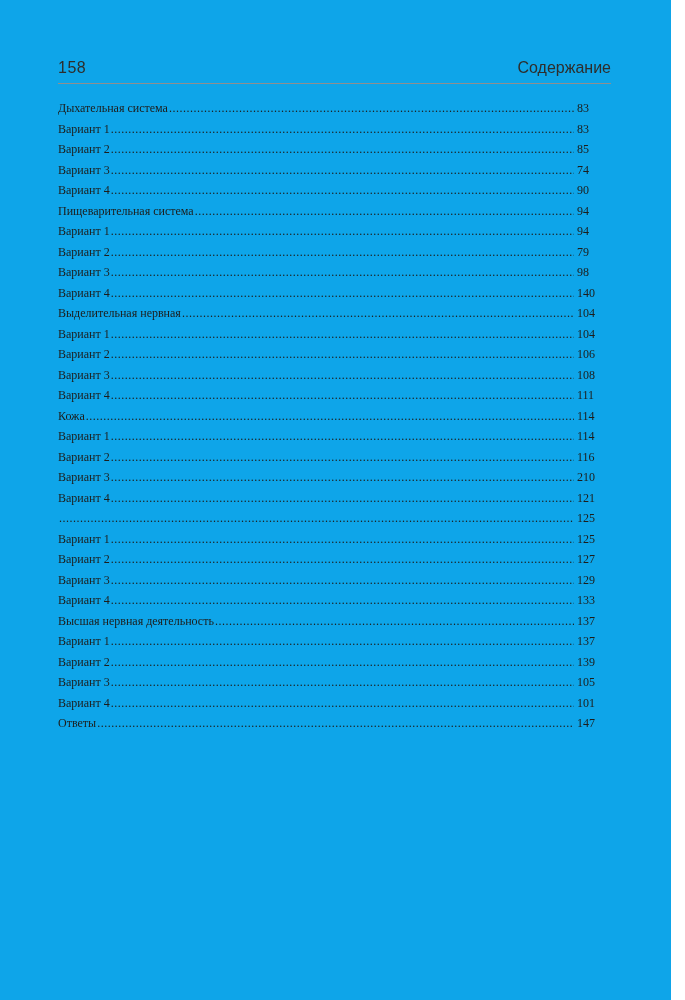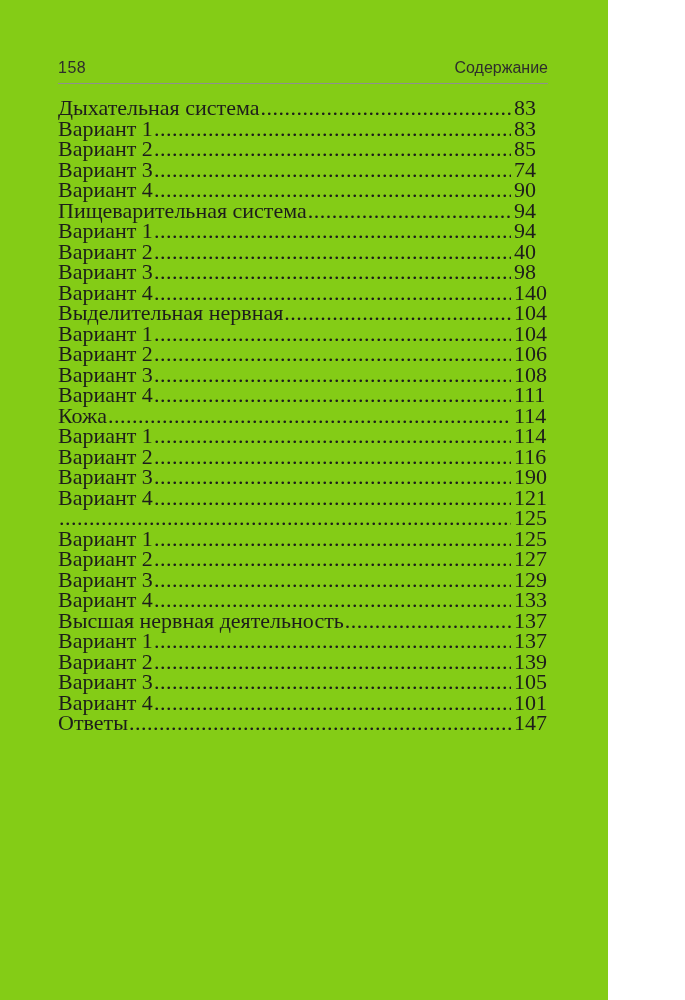--- a/index.html
+++ b/index.html
@@ -2,23 +2,23 @@
 <html lang="ru" style="--text-color: #1d1d1b; --header-text: #2e2e2c; --rule-color: #8f8f8f;"><head>
 <meta charset="utf-8">
 <style>
   html, body {
     margin: 0;
     padding: 0;
     background: #ffffff;
   }
   .sheet {
     position: relative;
-    width: 608px;
+    width: 671px;
     height: 1000px;
-    background: #84cc16;
+    background: #0ea5e9;
     overflow: hidden;
     box-sizing: border-box;
     padding: 58px 60px 0 58px;
   }
   
   .running-header {
     display: flex;
     justify-content: space-between;
     align-items: baseline;
     font-family: "Liberation Sans", "DejaVu Sans", sans-serif;
@@ -26,21 +26,21 @@
     line-height: 20px;
     color: var(--header-text, #2e2e2c);
     border-bottom: 1px solid var(--rule-color, #8f8f8f);
     padding-bottom: 5px;
   }
   .running-header .folio { letter-spacing: 0.5px; }
   
   .toc {
     margin-top: 14px;
     font-family: "Liberation Serif", "DejaVu Serif", serif;
-    font-size: 22px;
+    font-size: 12px;
     line-height: 20.5px;
     color: var(--text-color, #1d1d1b);
   }
   .entry {
     display: flex;
     align-items: baseline;
     white-space: nowrap;
   }
   .entry .label {
     flex: 0 0 auto;
@@ -104,21 +104,21 @@
     <span class="num">94</span>
   </div>
       <div class="entry">
     <span class="label">Вариант 1</span>
     <span class="leader"></span>
     <span class="num">94</span>
   </div>
       <div class="entry">
     <span class="label">Вариант 2</span>
     <span class="leader"></span>
-    <span class="num">40</span>
+    <span class="num">79</span>
   </div>
       <div class="entry">
     <span class="label">Вариант 3</span>
     <span class="leader"></span>
     <span class="num">98</span>
   </div>
       <div class="entry">
     <span class="label">Вариант 4</span>
     <span class="leader"></span>
     <span class="num">140</span>
@@ -159,21 +159,21 @@
     <span class="num">114</span>
   </div>
       <div class="entry">
     <span class="label">Вариант 2</span>
     <span class="leader"></span>
     <span class="num">116</span>
   </div>
       <div class="entry">
     <span class="label">Вариант 3</span>
     <span class="leader"></span>
-    <span class="num">190</span>
+    <span class="num">210</span>
   </div>
       <div class="entry">
     <span class="label">Вариант 4</span>
     <span class="leader"></span>
     <span class="num">121</span>
   </div>
       <div class="entry">
     <span class="leader"></span>
     <span class="num">125</span>
   </div>

